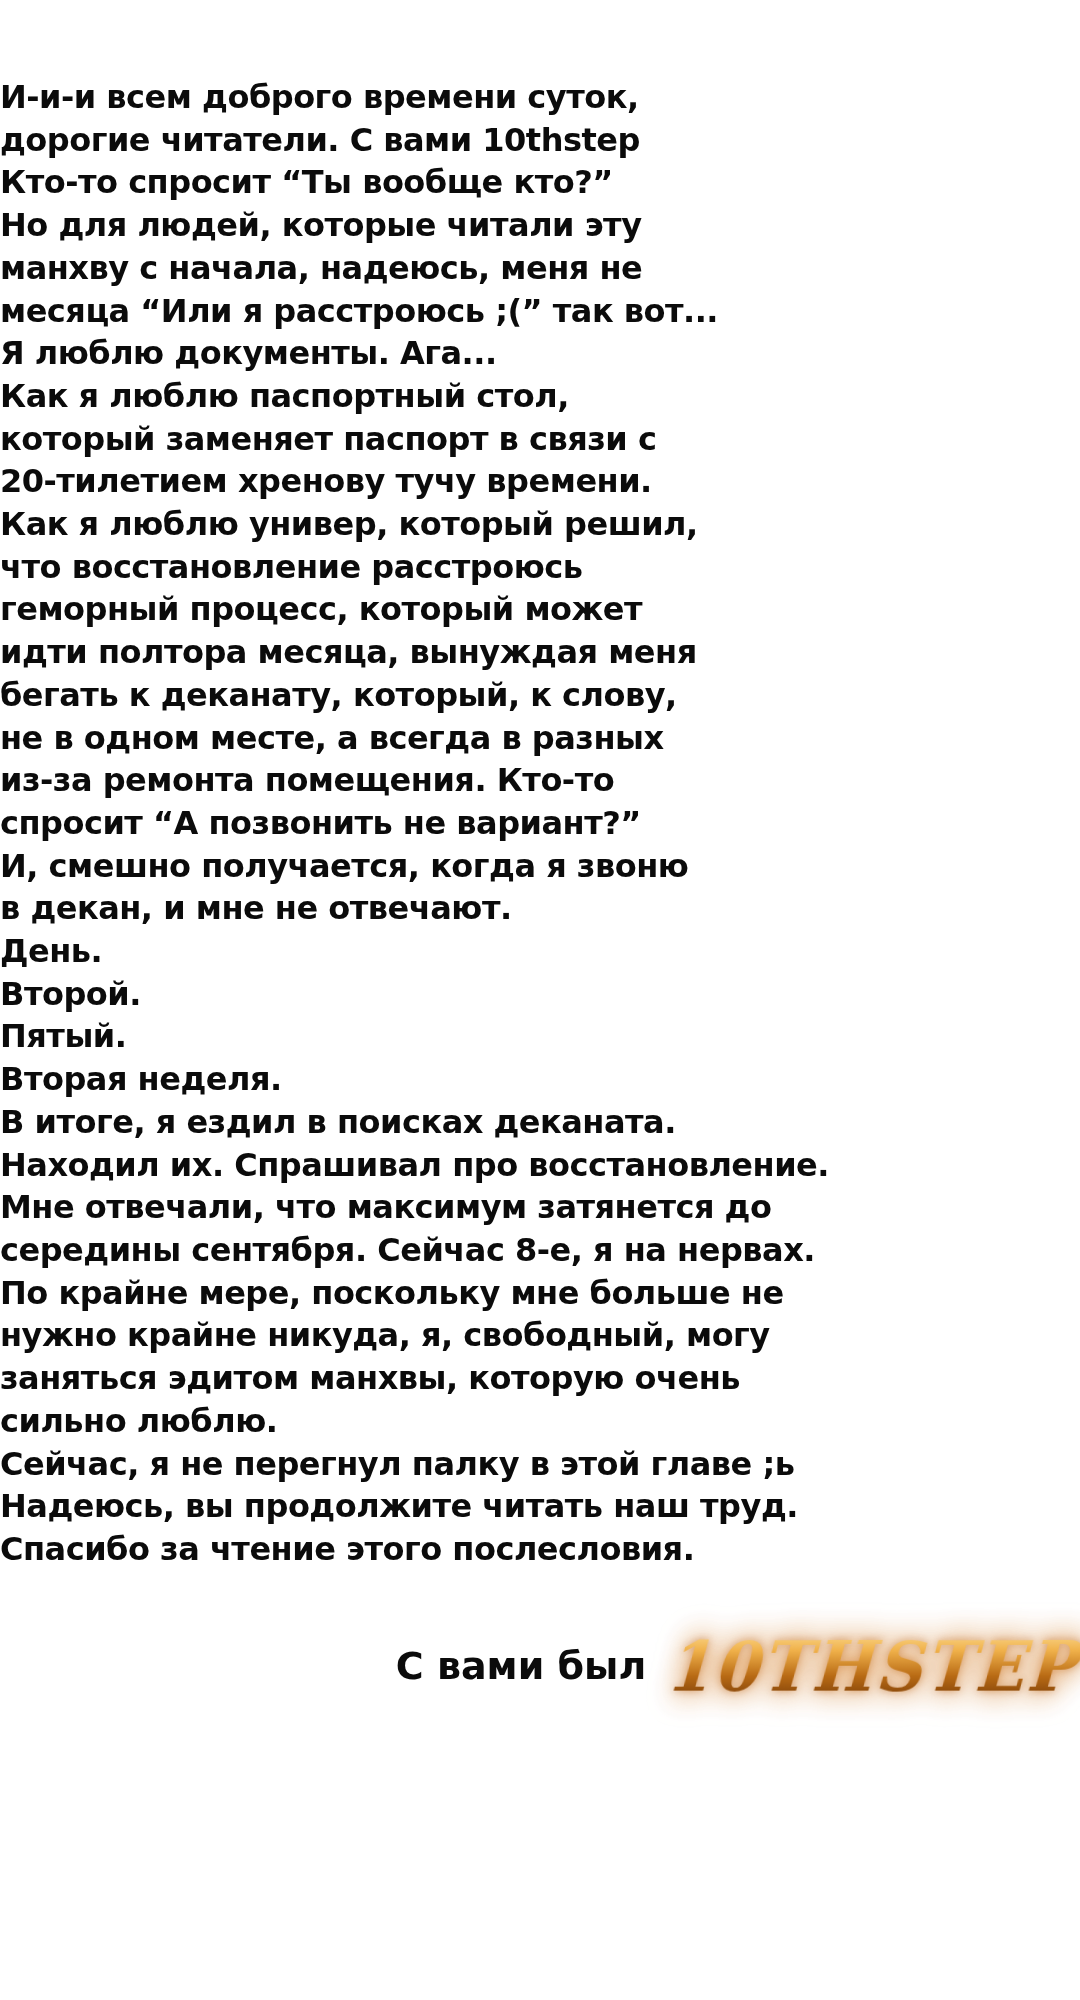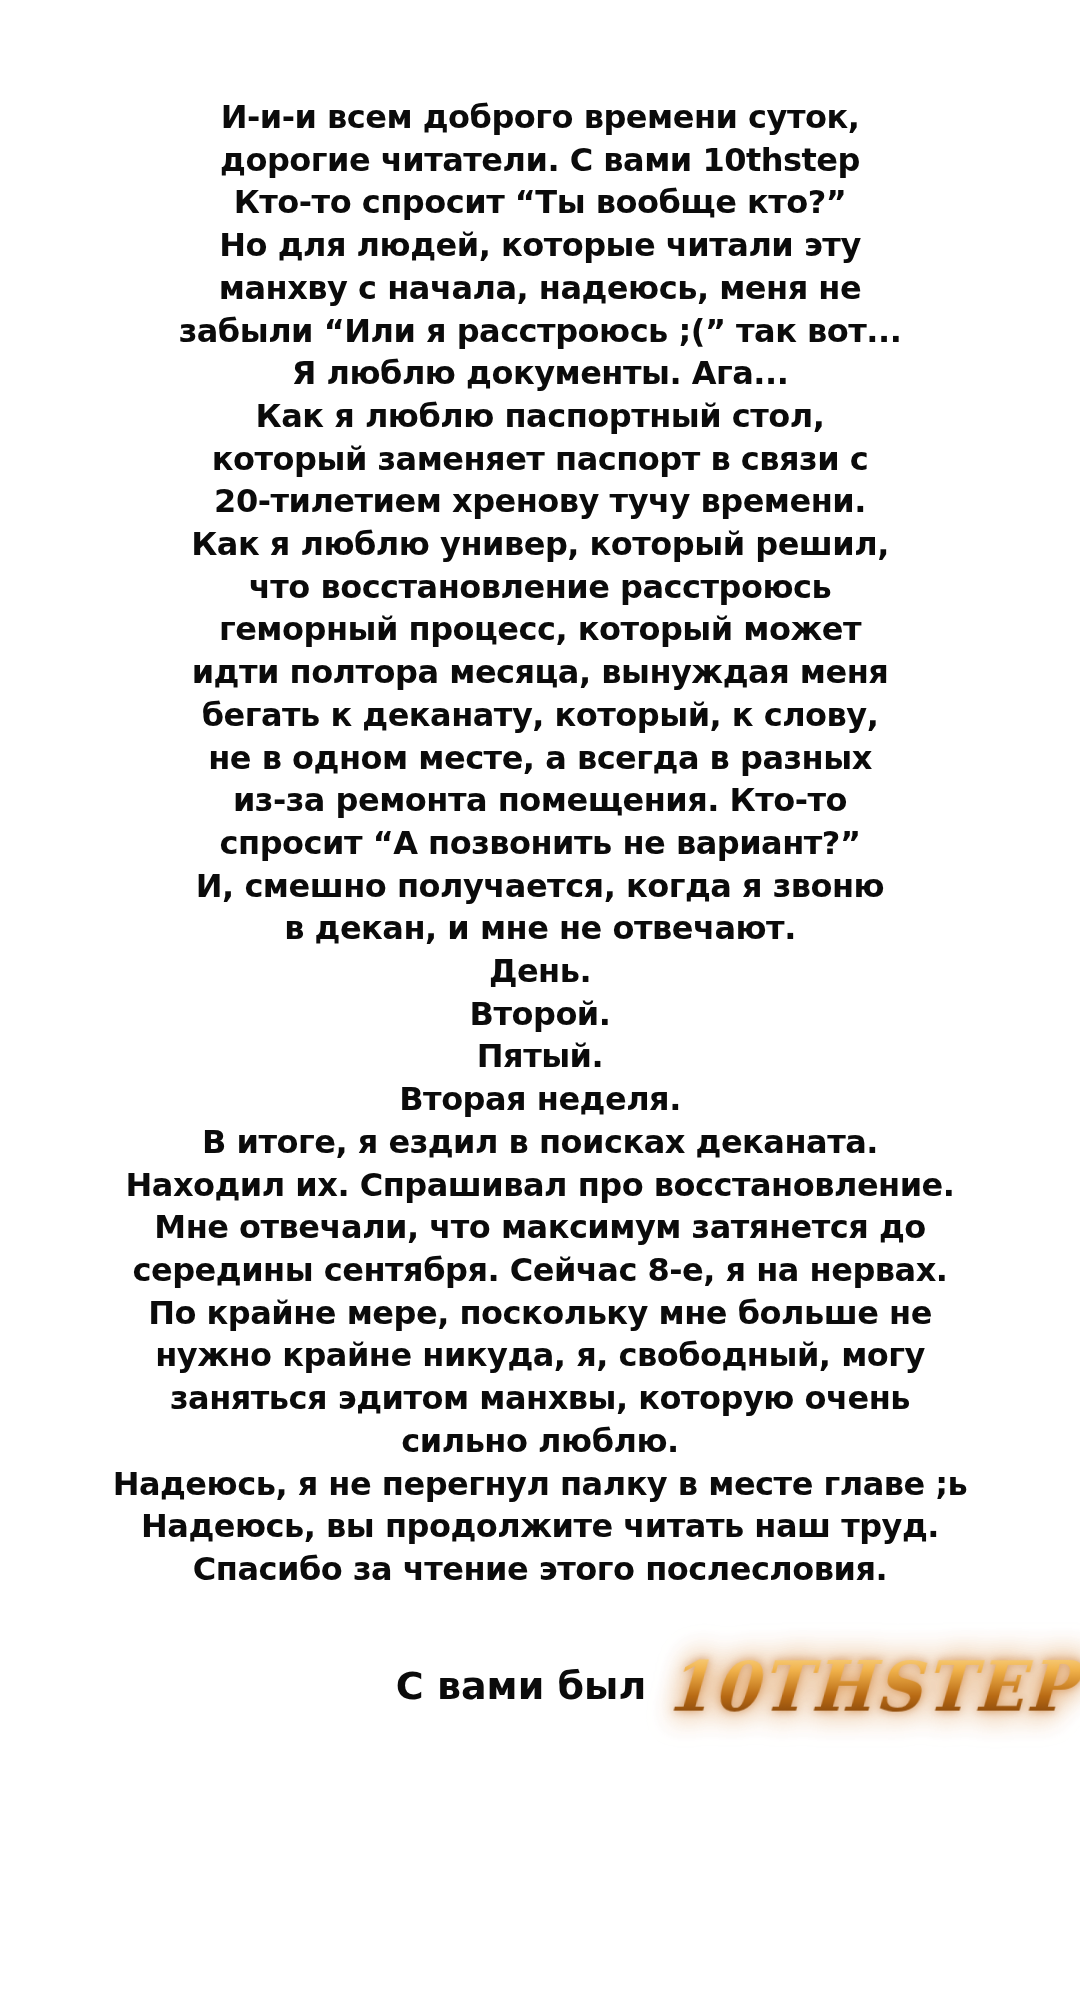--- a/index.html
+++ b/index.html
@@ -7,22 +7,21 @@
     padding: 0;
     background: #ffffff;
   }
   body {
     width: 1080px;
     height: 2000px;
     overflow: hidden;
     position: relative;
   }
   .afterword {
-    padding-top: 96px;
-    text-align: center;
+    padding-top: 76px;
     font-family: "DejaVu Sans", sans-serif;
     font-weight: 700;
     font-size: 32px;
     line-height: 42.7px;
     color: #0b0b0b;
     letter-spacing: -0.5px;
   }
   .afterword .line {
     white-space: nowrap;
   }
@@ -59,21 +58,21 @@
 </style>
 </head>
 <body>
 
 <div class="afterword">
   <div class="line">И-и-и всем доброго времени суток,</div>
   <div class="line">дорогие читатели. С вами 10thstep</div>
   <div class="line">Кто-то спросит “Ты вообще кто?”</div>
   <div class="line">Но для людей, которые читали эту</div>
   <div class="line">манхву с начала, надеюсь, меня не</div>
-  <div class="line">забыли “Или я расстроюсь ;(” так вот...</div>
+  <div class="line">месяца “Или я расстроюсь ;(” так вот...</div>
   <div class="line">Я люблю документы. Ага...</div>
   <div class="line">Как я люблю паспортный стол,</div>
   <div class="line">который заменяет паспорт в связи с</div>
   <div class="line">20-тилетием хренову тучу времени.</div>
   <div class="line">Как я люблю универ, который решил,</div>
   <div class="line">что восстановление расстроюсь</div>
   <div class="line">геморный процесс, который может</div>
   <div class="line">идти полтора месяца, вынуждая меня</div>
   <div class="line">бегать к деканату, который, к слову,</div>
   <div class="line">не в одном месте, а всегда в разных</div>
@@ -86,21 +85,21 @@
   <div class="line">Пятый.</div>
   <div class="line">Вторая неделя.</div>
   <div class="line">В итоге, я ездил в поисках деканата.</div>
   <div class="line">Находил их. Спрашивал про восстановление.</div>
   <div class="line">Мне отвечали, что максимум затянется до</div>
   <div class="line">середины сентября. Сейчас 8-е, я на нервах.</div>
   <div class="line">По крайне мере, поскольку мне больше не</div>
   <div class="line">нужно крайне никуда, я, свободный, могу</div>
   <div class="line">заняться эдитом манхвы, которую очень</div>
   <div class="line">сильно люблю.</div>
-  <div class="line">Надеюсь, я не перегнул палку в месте главе ;ь</div>
+  <div class="line">Сейчас, я не перегнул палку в этой главе ;ь</div>
   <div class="line">Надеюсь, вы продолжите читать наш труд.</div>
   <div class="line">Спасибо за чтение этого послесловия.</div>
 </div>
 
 <div class="footer-credit">
   <span class="credit-prefix">С вами был</span>
   <span class="team-logo">10THSTEP</span>
 </div>
 
 </body></html>

